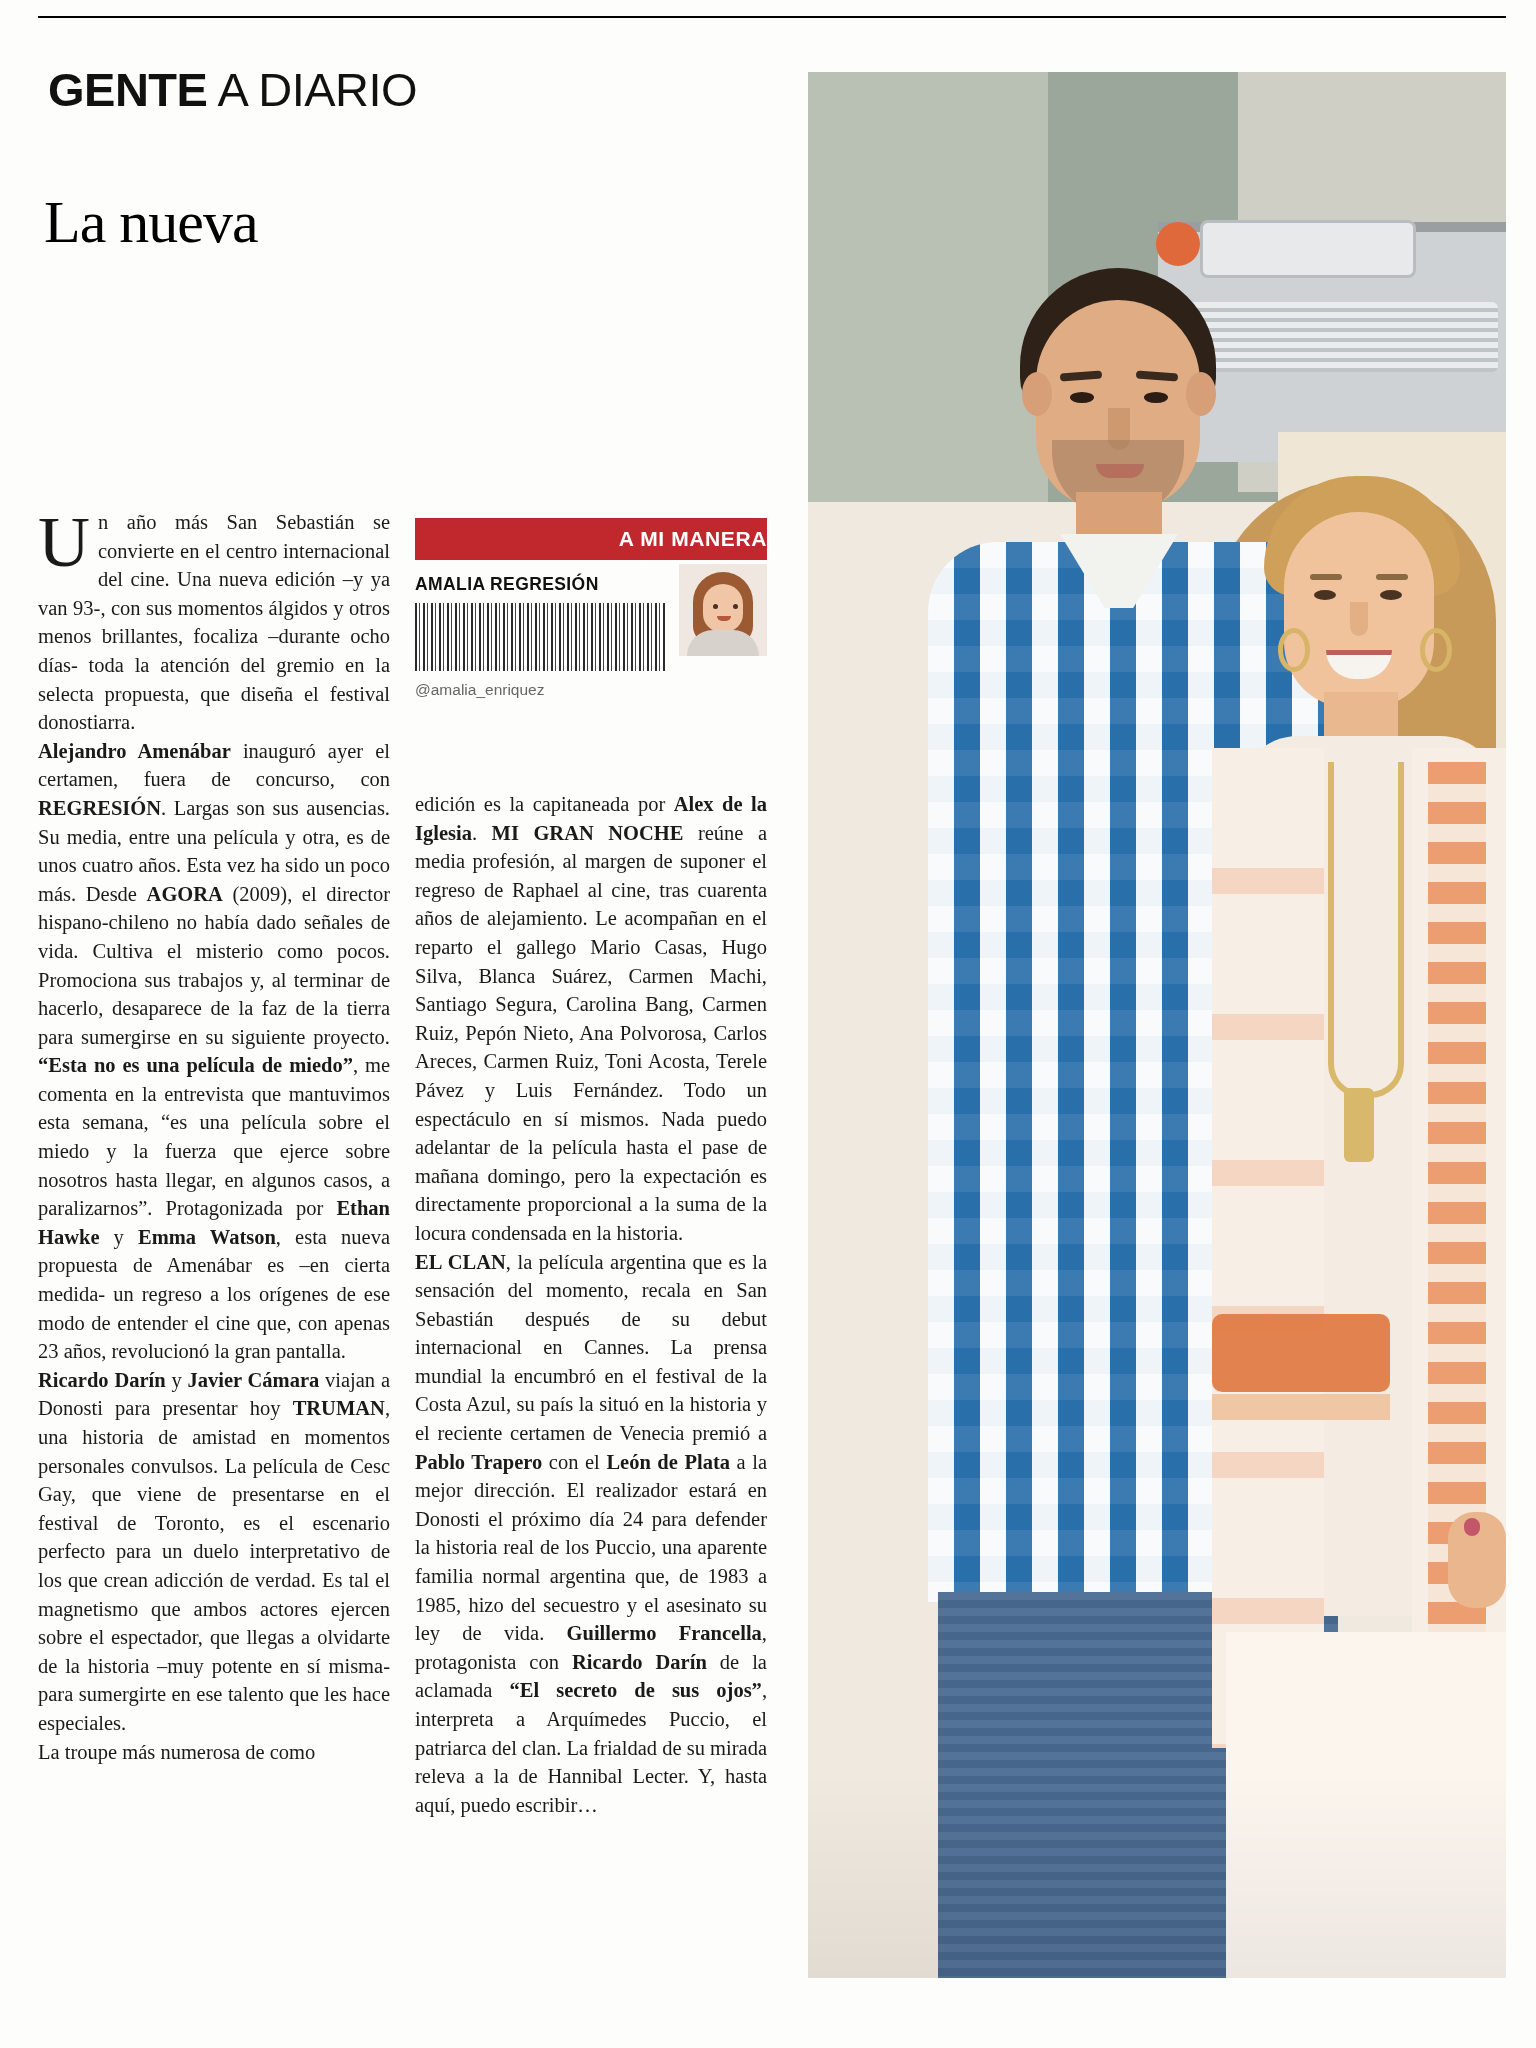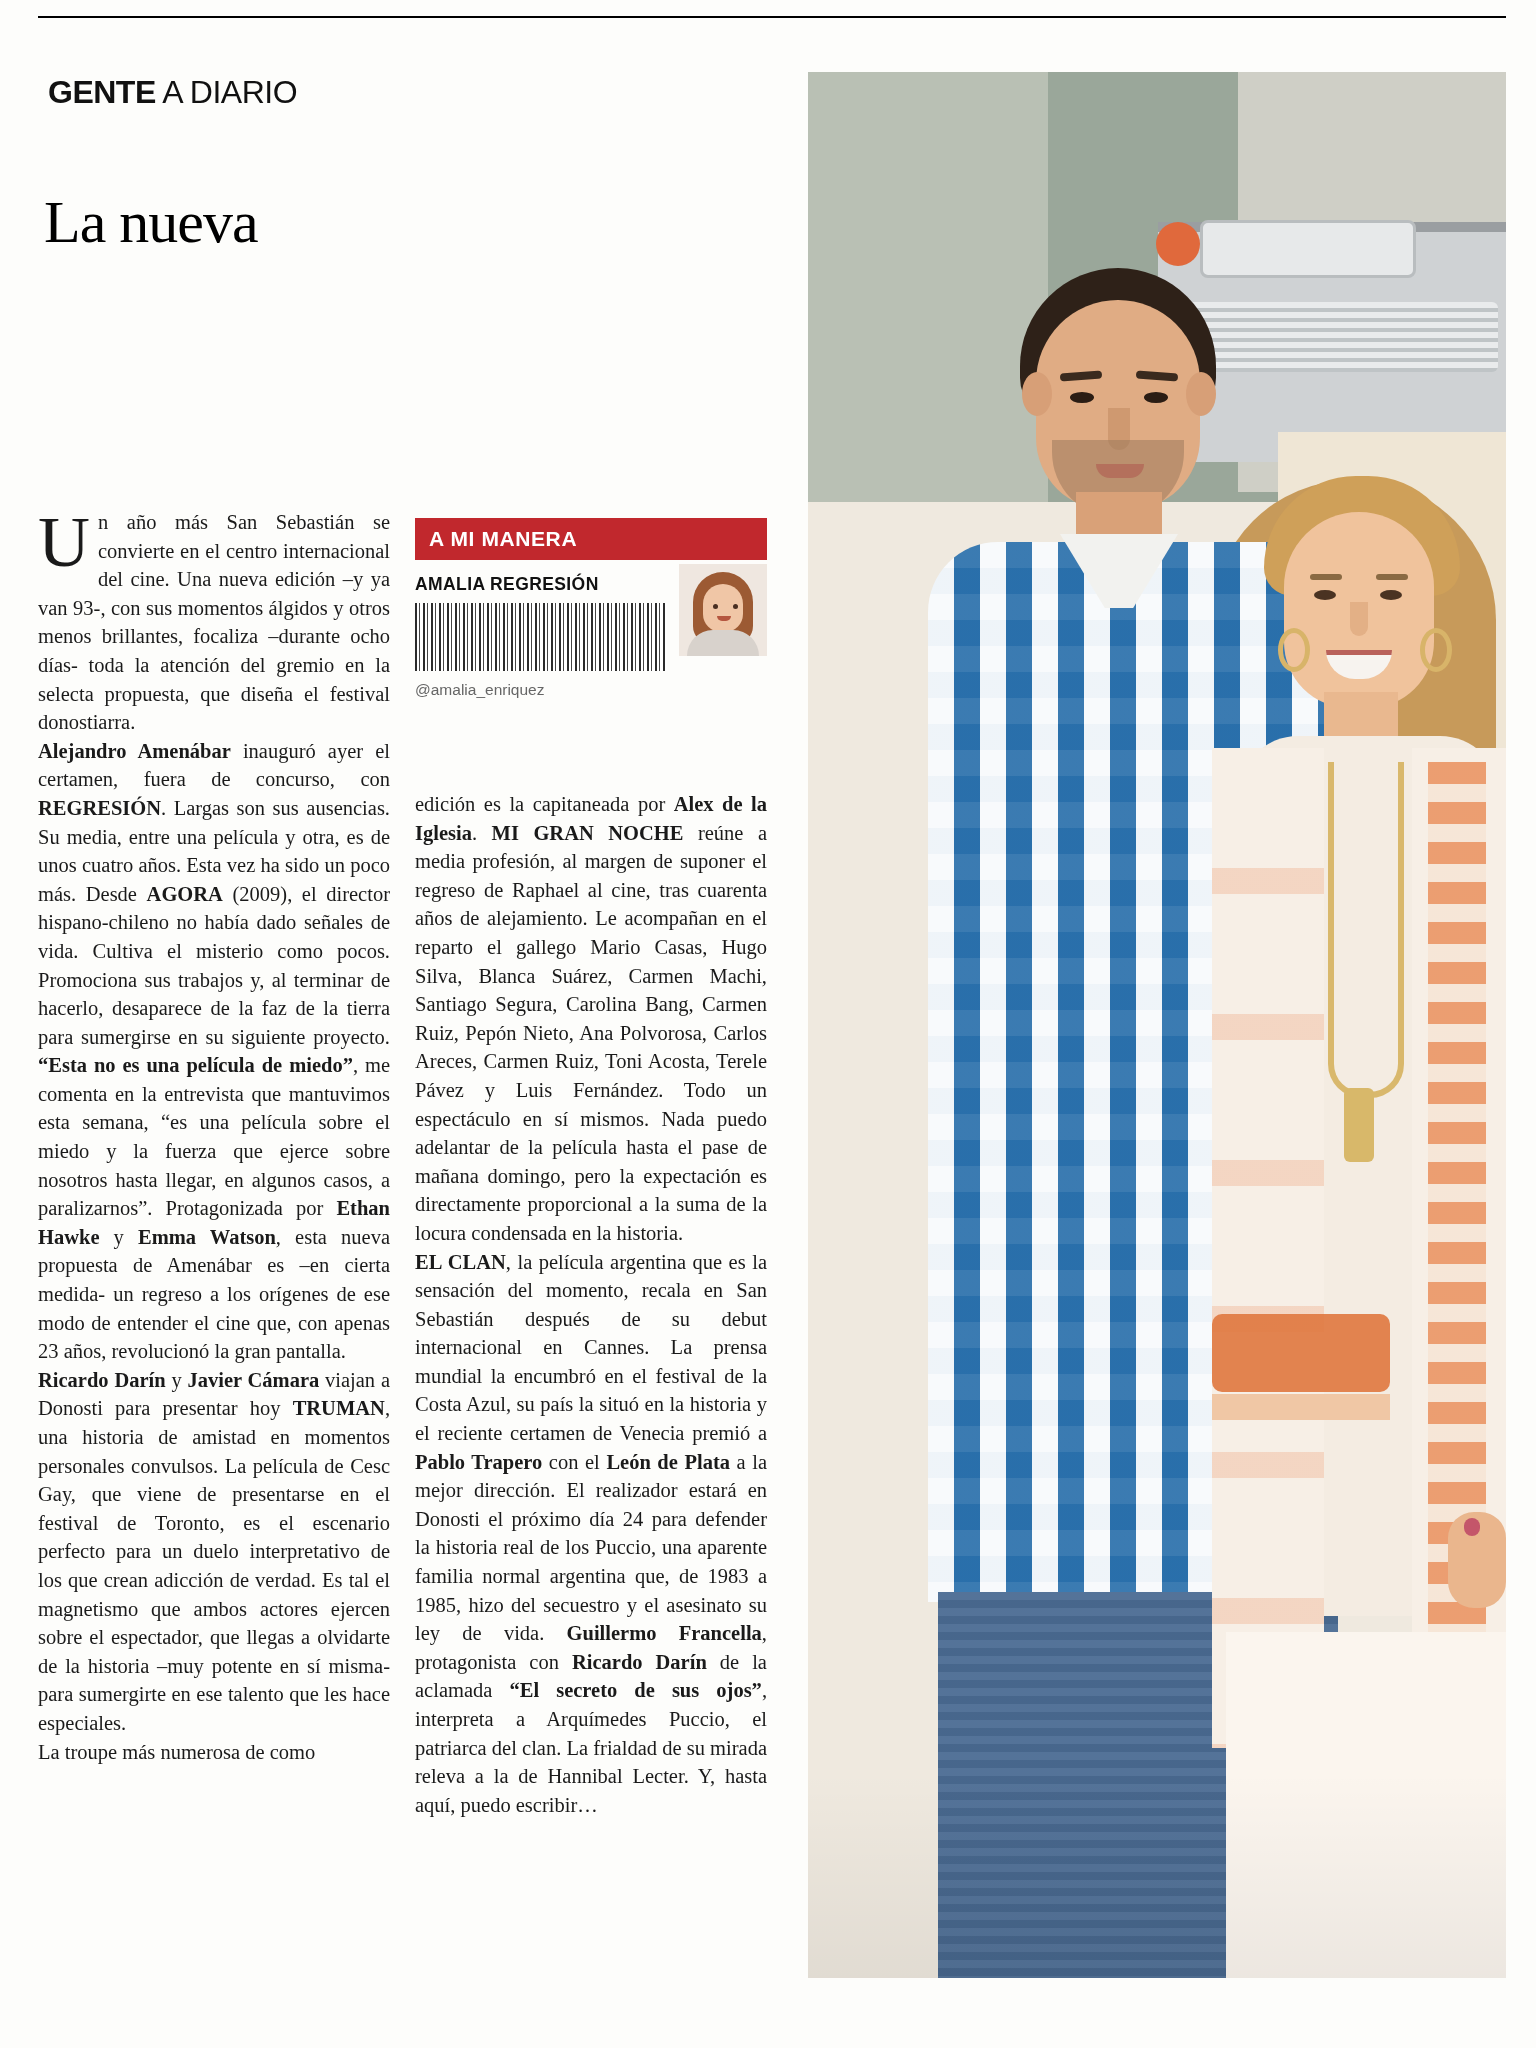--- a/index.html
+++ b/index.html
@@ -26,23 +26,23 @@
     position: absolute;
     left: 38px;
     top: 16px;
     width: 1468px;
     height: 2px;
     background: #000;
   }
   .kicker {
     position: absolute;
     left: 48px;
-    top: 74px;
+    top: 62px;
     font-family: "Liberation Sans", sans-serif;
-    font-size: 32px;
+    font-size: 47px;
     letter-spacing: -0.5px;
     white-space: nowrap;
   }
   .kicker .b {
     font-weight: bold;
   }
   .kicker .l {
     font-weight: normal;
   }
   .headline {
@@ -98,20 +98,21 @@
   }
   .ami-bar {
     background: #c1282d;
     color: #fff;
     font-family: "Liberation Sans", sans-serif;
     font-weight: bold;
     font-size: 21px;
     letter-spacing: 0.6px;
     padding: 9px 0 9px 14px;
     width: 338px;
+    text-align: right;
   }
   .ami-author {
     font-family: "Liberation Sans", sans-serif;
     font-weight: bold;
     font-size: 17.5px;
     letter-spacing: 0.4px;
     margin-top: 14px;
     color: #111;
   }
   .ami-barcode {

